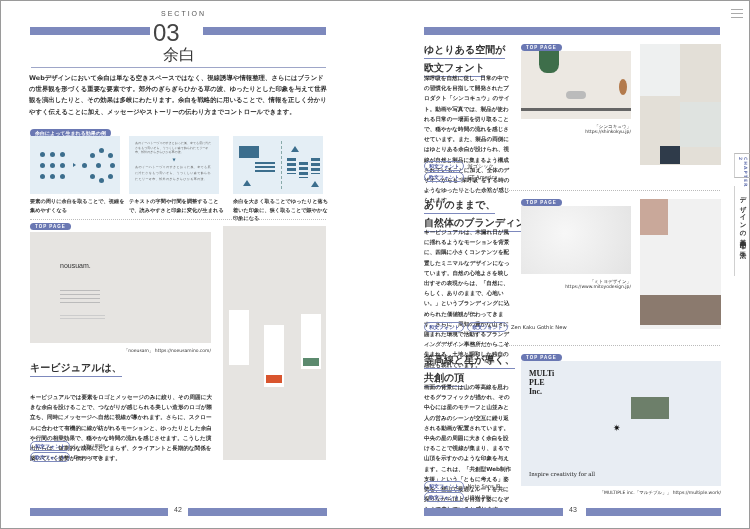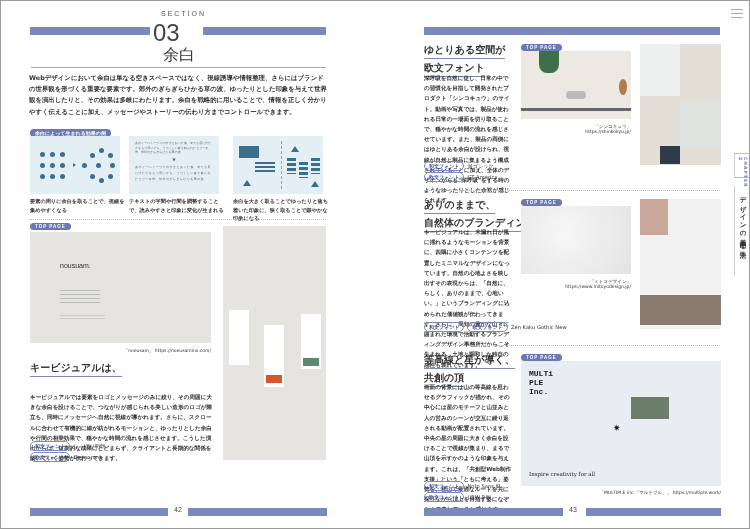--- a/index.html
+++ b/index.html
@@ -191,21 +191,21 @@
 
     <div class="dots" style="left:48px;top:344px;width:296px"></div>
 
     <div class="h2" style="left:48px;top:350px">
       <span>等高線と星が導く、</span><br>
       <span>共創の頂</span>
     </div>
     <div class="body" style="left:48px;top:381px;width:90px">画面の背景には山の等高線を思わせるグラフィックが描かれ、その中心には星のモチーフと山並みと人の営みのシーンが交互に繰り返される動画が配置されています。中央の星の周囲に大きく余白を設けることで視線が集まり、まるで山頂を示すかのような印象を与えます。これは、「共創型Web制作支援」という「ともに考える」姿勢を、登山で最適なルートを共に探りながら頂上を目指す姿になぞらえて表していると感じます。</div>
     <span class="tag" style="left:145px;top:353px">TOP PAGE</span>
     <div class="shot" style="left:145px;top:360px;width:200px;height:125px;background:#e8edf3">
-      <div style="position:absolute;left:8px;top:8px;font-size:8px;font-weight:bold;color:#222;font-family:Liberation Mono, monospace;width:30px;line-height:9px">MULTi PLE Inc.</div>
+      <div style="position:absolute;left:8px;top:8px;font-size:8px;font-weight:bold;color:#222;font-family:Liberation Serif, serif;width:30px;line-height:9px">MULTi PLE Inc.</div>
       <div style="position:absolute;left:110px;top:36px;width:38px;height:22px;background:#6d7f6a"></div>
       <div style="position:absolute;left:92px;top:62px;font-size:9px;color:#111">✷</div>
       <div style="position:absolute;left:8px;top:110px;font-size:5.5px;color:#222;font-family:'DejaVu Serif',serif">Inspire creativity for all</div>
     </div>
     <div class="small" style="left:145px;top:489px;width:200px">
       <span>「MULTIPLE inc.「マルチプル」」</span>
       <span>https://multiple.work/</span>
     </div>
     <div class="font-row" style="left:48px;top:480px">
       <span class="font-chip">和文フォント</span>

